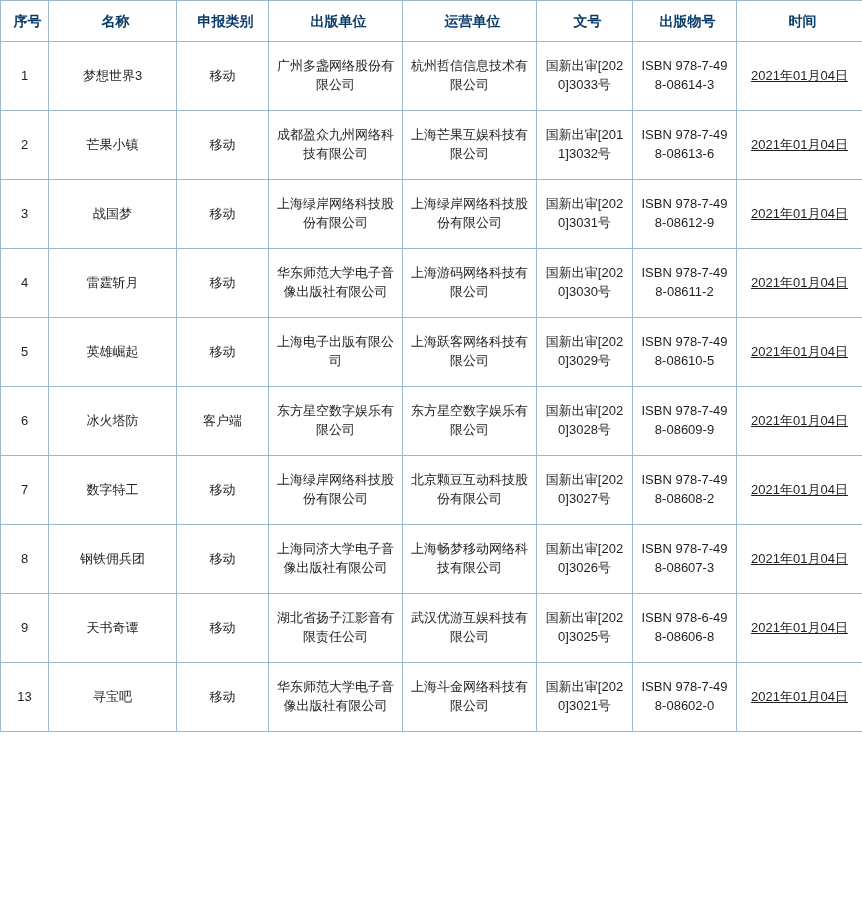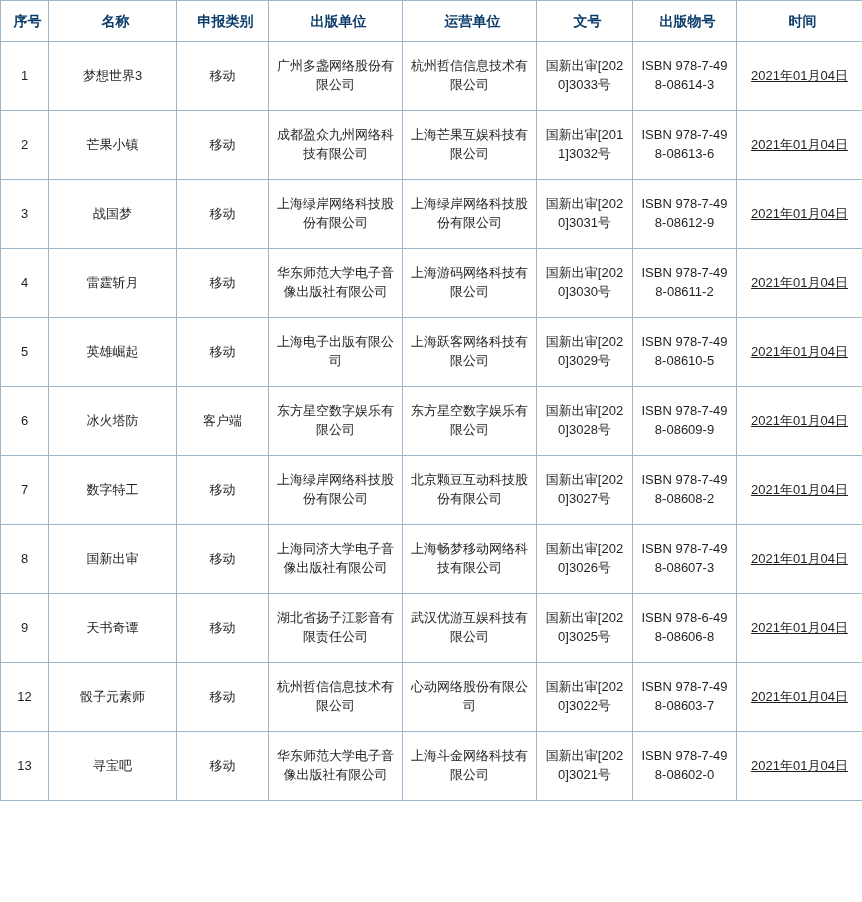--- a/index.html
+++ b/index.html
@@ -171,49 +171,39 @@
         <td class="col-name">数字特工</td>
         <td class="col-type">移动</td>
         <td class="col-pub">上海绿岸网络科技股份有限公司</td>
         <td class="col-oper">北京颗豆互动科技股份有限公司</td>
         <td class="col-doc">国新出审[2020]3027号</td>
         <td class="col-isbn">ISBN 978-7-498-08608-2</td>
         <td class="col-date">2021年01月04日</td>
       </tr>
       <tr>
         <td class="col-index">8</td>
-        <td class="col-name">国新出审</td>
+        <td class="col-name">钢铁佣兵团</td>
         <td class="col-type">移动</td>
         <td class="col-pub">上海同济大学电子音像出版社有限公司</td>
         <td class="col-oper">上海畅梦移动网络科技有限公司</td>
         <td class="col-doc">国新出审[2020]3026号</td>
         <td class="col-isbn">ISBN 978-7-498-08607-3</td>
         <td class="col-date">2021年01月04日</td>
       </tr>
       <tr>
         <td class="col-index">9</td>
         <td class="col-name">天书奇谭</td>
         <td class="col-type">移动</td>
         <td class="col-pub">湖北省扬子江影音有限责任公司</td>
         <td class="col-oper">武汉优游互娱科技有限公司</td>
         <td class="col-doc">国新出审[2020]3025号</td>
         <td class="col-isbn">ISBN 978-6-498-08606-8</td>
         <td class="col-date">2021年01月04日</td>
       </tr>
       <tr>
-        <td class="col-index">12</td>
-        <td class="col-name">骰子元素师</td>
-        <td class="col-type">移动</td>
-        <td class="col-pub">杭州哲信信息技术有限公司</td>
-        <td class="col-oper">心动网络股份有限公司</td>
-        <td class="col-doc">国新出审[2020]3022号</td>
-        <td class="col-isbn">ISBN 978-7-498-08603-7</td>
-        <td class="col-date">2021年01月04日</td>
-      </tr>
-      <tr>
         <td class="col-index">13</td>
         <td class="col-name">寻宝吧</td>
         <td class="col-type">移动</td>
         <td class="col-pub">华东师范大学电子音像出版社有限公司</td>
         <td class="col-oper">上海斗金网络科技有限公司</td>
         <td class="col-doc">国新出审[2020]3021号</td>
         <td class="col-isbn">ISBN 978-7-498-08602-0</td>
         <td class="col-date">2021年01月04日</td>
       </tr>
 

